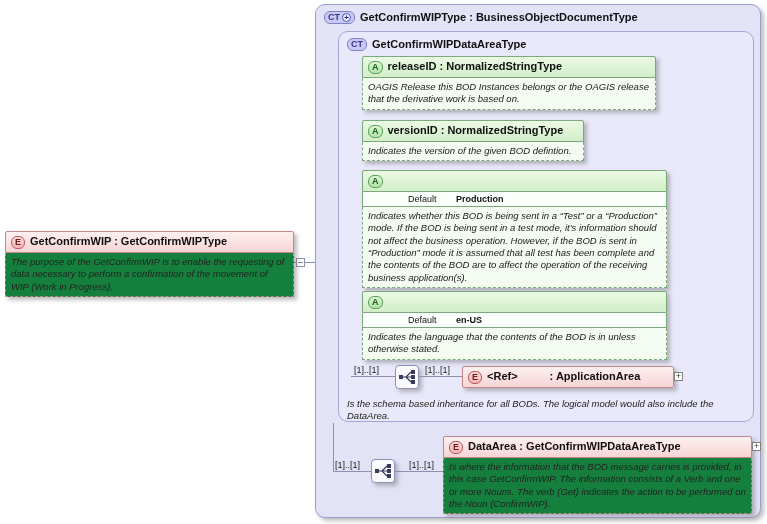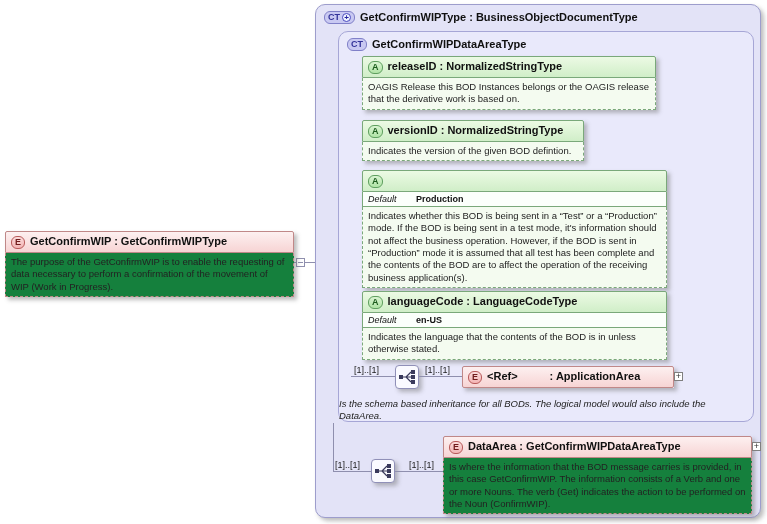--- a/index.html
+++ b/index.html
@@ -24,34 +24,34 @@
   .badge-plus { display:inline-flex; align-items:center; justify-content:center;
     width:9px; height:9px; border-radius:50%; background:#eef2ff; border:1px solid #4a4ac0;
     color:#2020a0; font-size:8px; line-height:1; margin-left:2px; font-weight:bold; }
 
   
   .node { position:absolute; }
   .shadow { box-shadow:3px 3px 4px rgba(110,110,110,0.45); }
   .node-header { display:flex; align-items:flex-start; padding:3px 5px; border:1px solid;
     border-radius:2px 2px 0 0; }
   .node-title { font-size:11px; font-weight:bold; color:#101010; line-height:1.25; flex:1; }
-  .node-anno { border:1px dashed; border-top:none; font-size:9.5px; 
+  .node-anno { border:1px dashed; border-top:none; font-size:9.5px; font-style:italic;
     color:#222222; padding:3px 5px; line-height:1.3; }
   .wrap-any { overflow-wrap:anywhere; word-break:break-all; }
   .nowrap { white-space:nowrap; flex:none; }
 
   .e-header { background:linear-gradient(#fdf0f0,#f7d4d4); border-color:#c08888; }
   .e-anno   { background:#15803d; border-color:#c08888; }
 
   .a-header { background:linear-gradient(#ecfae4,#d0eec8); border-color:#7aa87a; }
   .a-anno   { background:#f4fbf0; border-color:#7aa87a; }
   .a-default { display:flex; align-items:baseline; background:#fbfffb;
     border-left:1px solid #7aa87a; border-right:1px solid #7aa87a; border-bottom:1px solid #7aa87a;
     font-size:9px; padding:2px 5px; color:#111; }
-  .a-default .lbl { font-style:italic; width:48px; flex:none; }
+  .a-default .lbl { width:48px; flex:none;margin-left:40px; }
   .a-default .val { font-weight:bold; }
 
   
   .container-outer { position:absolute; left:315px; top:4px; width:446px; height:514px;
     background:#e3e3f7; border:1px solid #9d9dcc; border-radius:10px; }
   .container-inner { position:absolute; left:22px; top:26px; width:416px; height:391px;
     background:#e9e9fb; border:1px solid #a6a6d6; border-radius:10px; }
   .container-header { display:flex; align-items:center; padding:5px 8px 0 8px; }
   .container-title { font-size:11px; font-weight:bold; color:#101010; white-space:nowrap; }
 
@@ -123,21 +123,20 @@
         <div class="a-default">
           <span class="lbl">Default</span>
           <span class="val">Production</span>
         </div>
         <div class="node-anno a-anno">Indicates whether this BOD is being sent in a “Test” or a “Production” mode. If the BOD is being sent in a test mode, it's information should not affect the business operation. However, if the BOD is sent in “Production” mode it is assumed that all test has been complete and the contents of the BOD are to affect the operation of the receiving business application(s).</div>
       </div>
 
       <div class="node shadow" style="left:23px;top:259px;width:305px">
         <div class="node-header a-header">
           <span class="badge badge-a">A</span>
-          <span class="node-title">languageCode : LanguageCodeType</span>
         </div>
         <div class="a-default">
           <span class="lbl">Default</span>
           <span class="val">en-US</span>
         </div>
         <div class="node-anno a-anno">Indicates the language that the contents of the BOD is in unless otherwise stated.</div>
       </div>
 
       <div class="hline" style="left:12px;top:344px;width:44px"></div>
       <div class="card" style="left:15px;top:333px">[1]..[1]</div>
@@ -155,21 +154,21 @@
 
       <div class="node shadow" style="left:123px;top:334px;width:212px">
         <div class="node-header e-header" style="border-radius:2px;align-items:center;height:22px;padding-top:0;padding-bottom:0">
           <span class="badge badge-e" style="margin-top:0">E</span>
           <span class="node-title nowrap">&lt;Ref&gt;</span>
           <span class="node-title nowrap" style="margin-left:32px">: ApplicationArea</span>
         </div>
       </div>
       <div class="expand-btn" style="left:335px;top:340px">+</div>
 
-      <div class="inner-annotation" style="left:0;top:366px;width:402px">Is the schema based inheritance for all BODs. The logical model would also include the DataArea.</div>
+      <div class="inner-annotation" style="left:8px;top:366px;width:402px">Is the schema based inheritance for all BODs. The logical model would also include the DataArea.</div>
     </div>
 
     <div class="vline" style="left:17px;top:418px;height:49px"></div>
     <div class="hline" style="left:17px;top:466px;width:38px"></div>
     <div class="card" style="left:19px;top:455px">[1]..[1]</div>
     <div class="seq-icon shadow" style="left:55px;top:454px">
       <svg width="18" height="18" viewBox="0 0 18 18">
         <path d="M3 9 H8 M8 9 L13 4 M8 9 H13 M8 9 L13 14" stroke="#3a3a5c" stroke-width="1.2" fill="none"></path>
         <rect x="1" y="7" width="4" height="4" fill="#3a3a5c"></rect>
         <rect x="13" y="2" width="4" height="4" fill="#3a3a5c"></rect>

